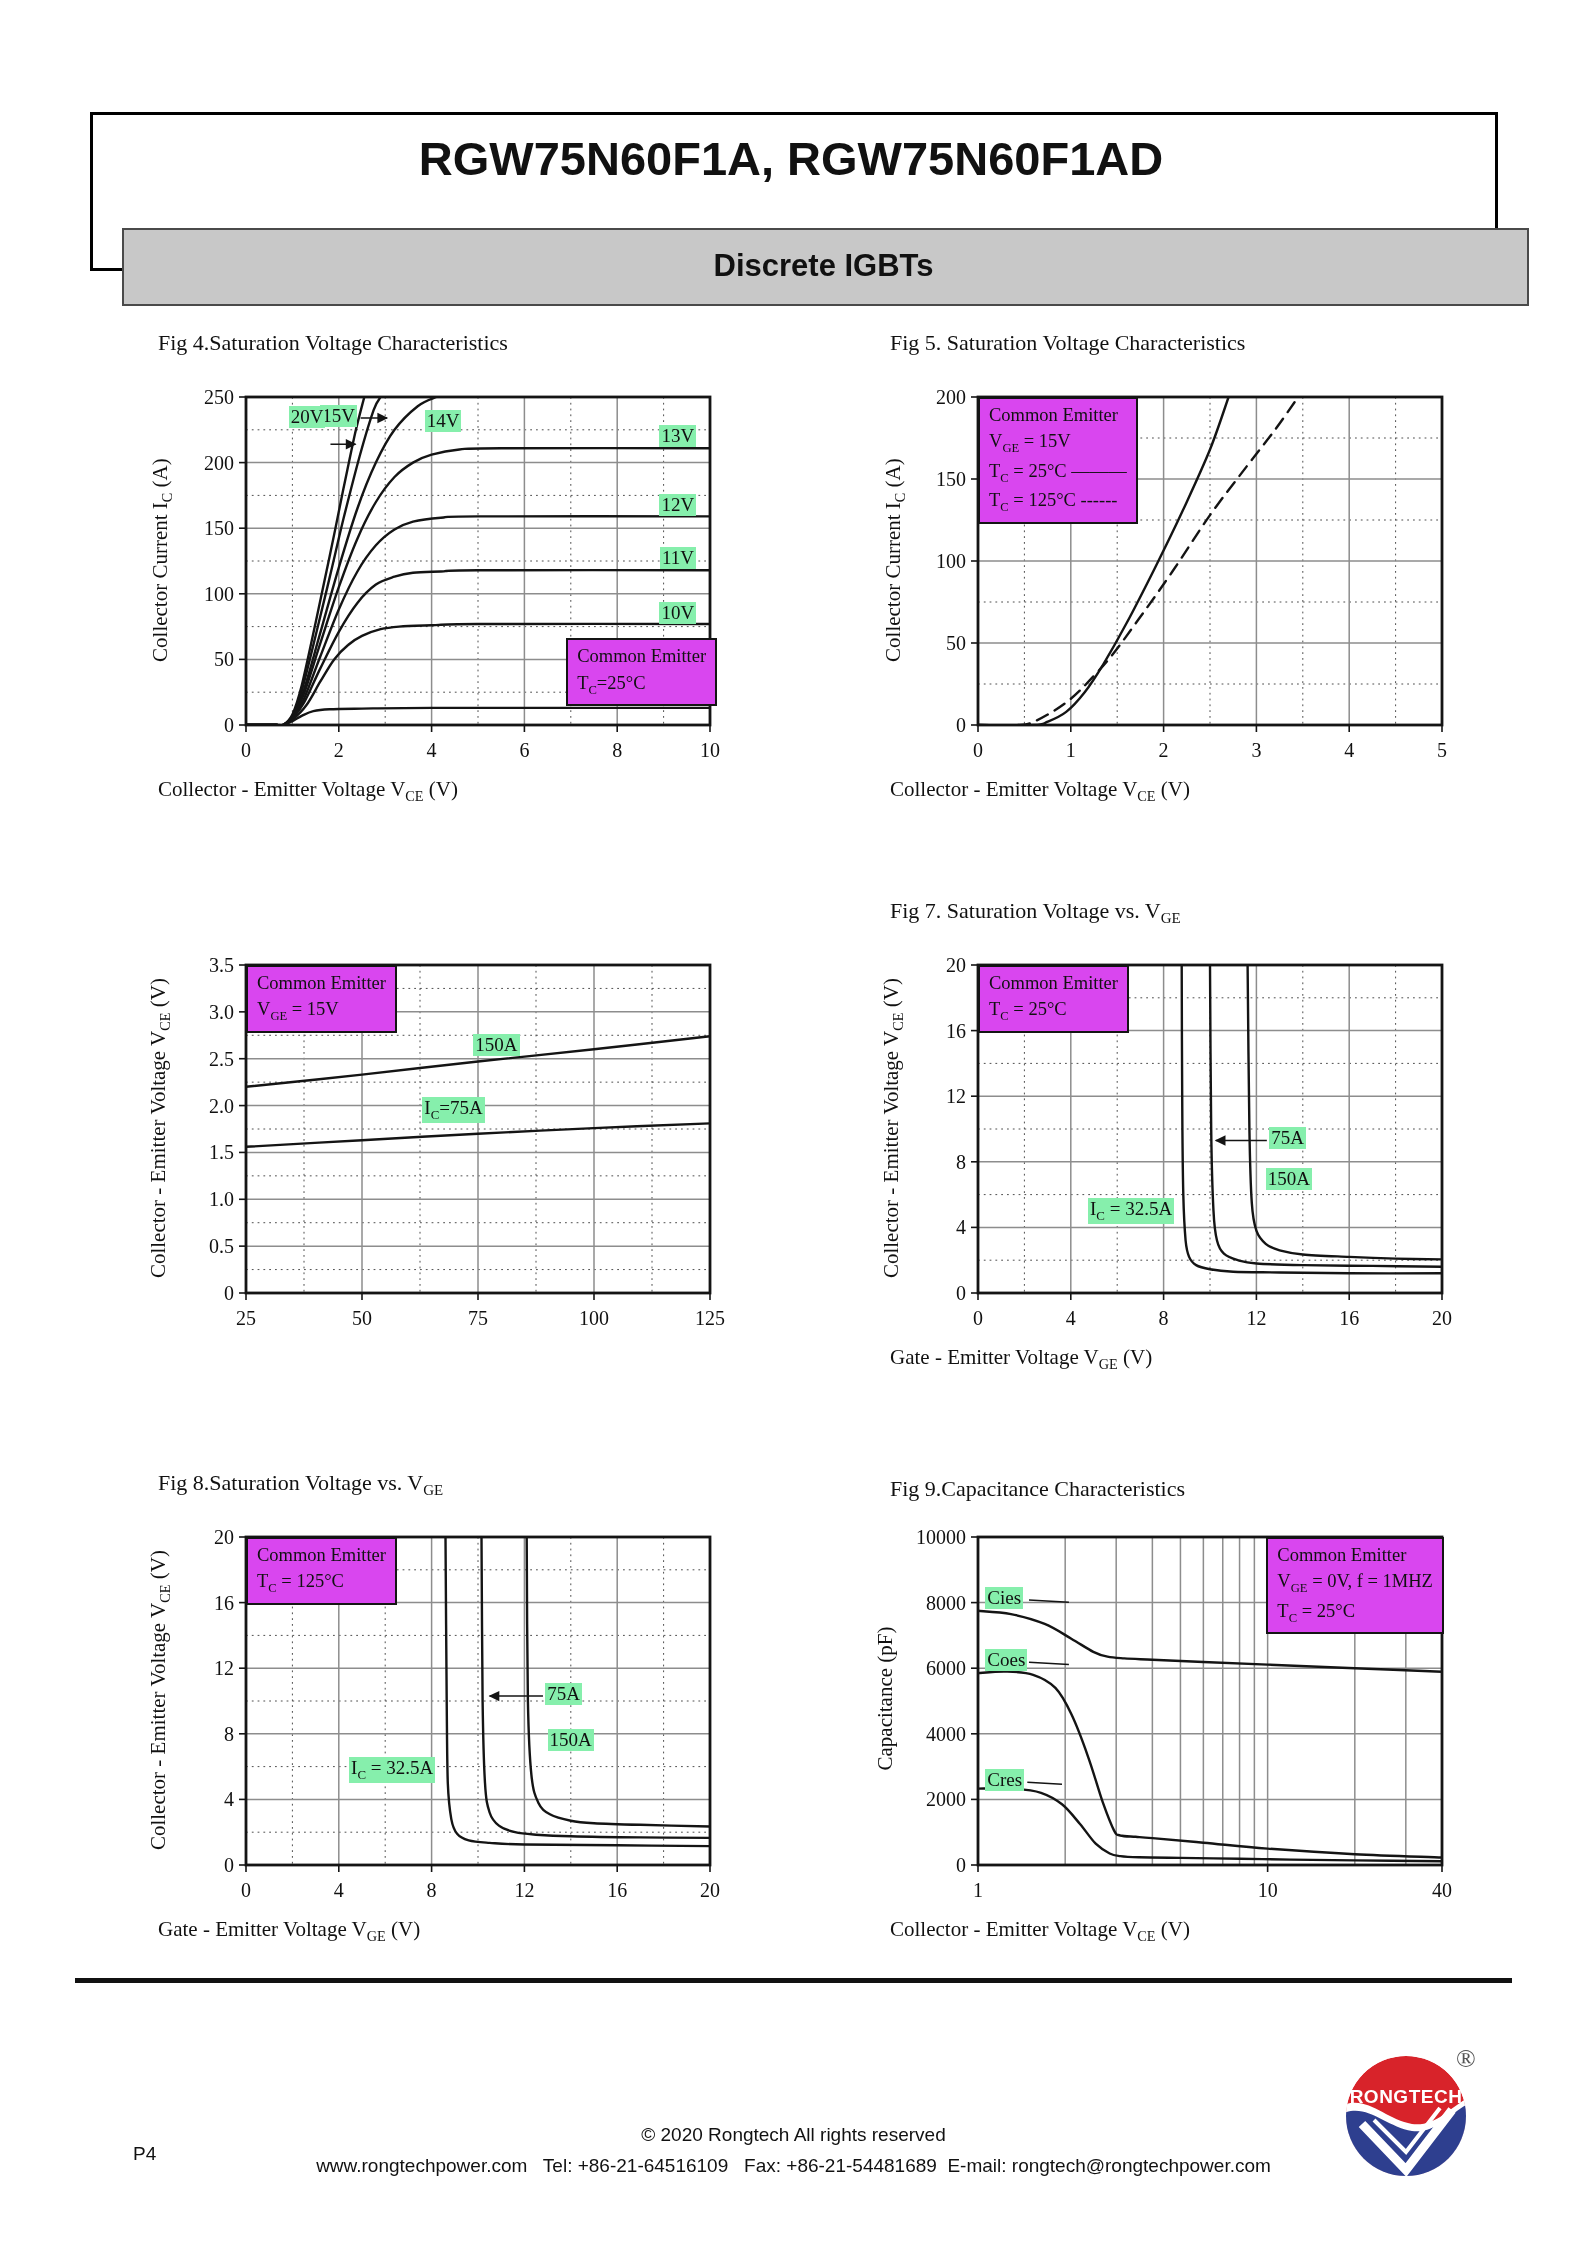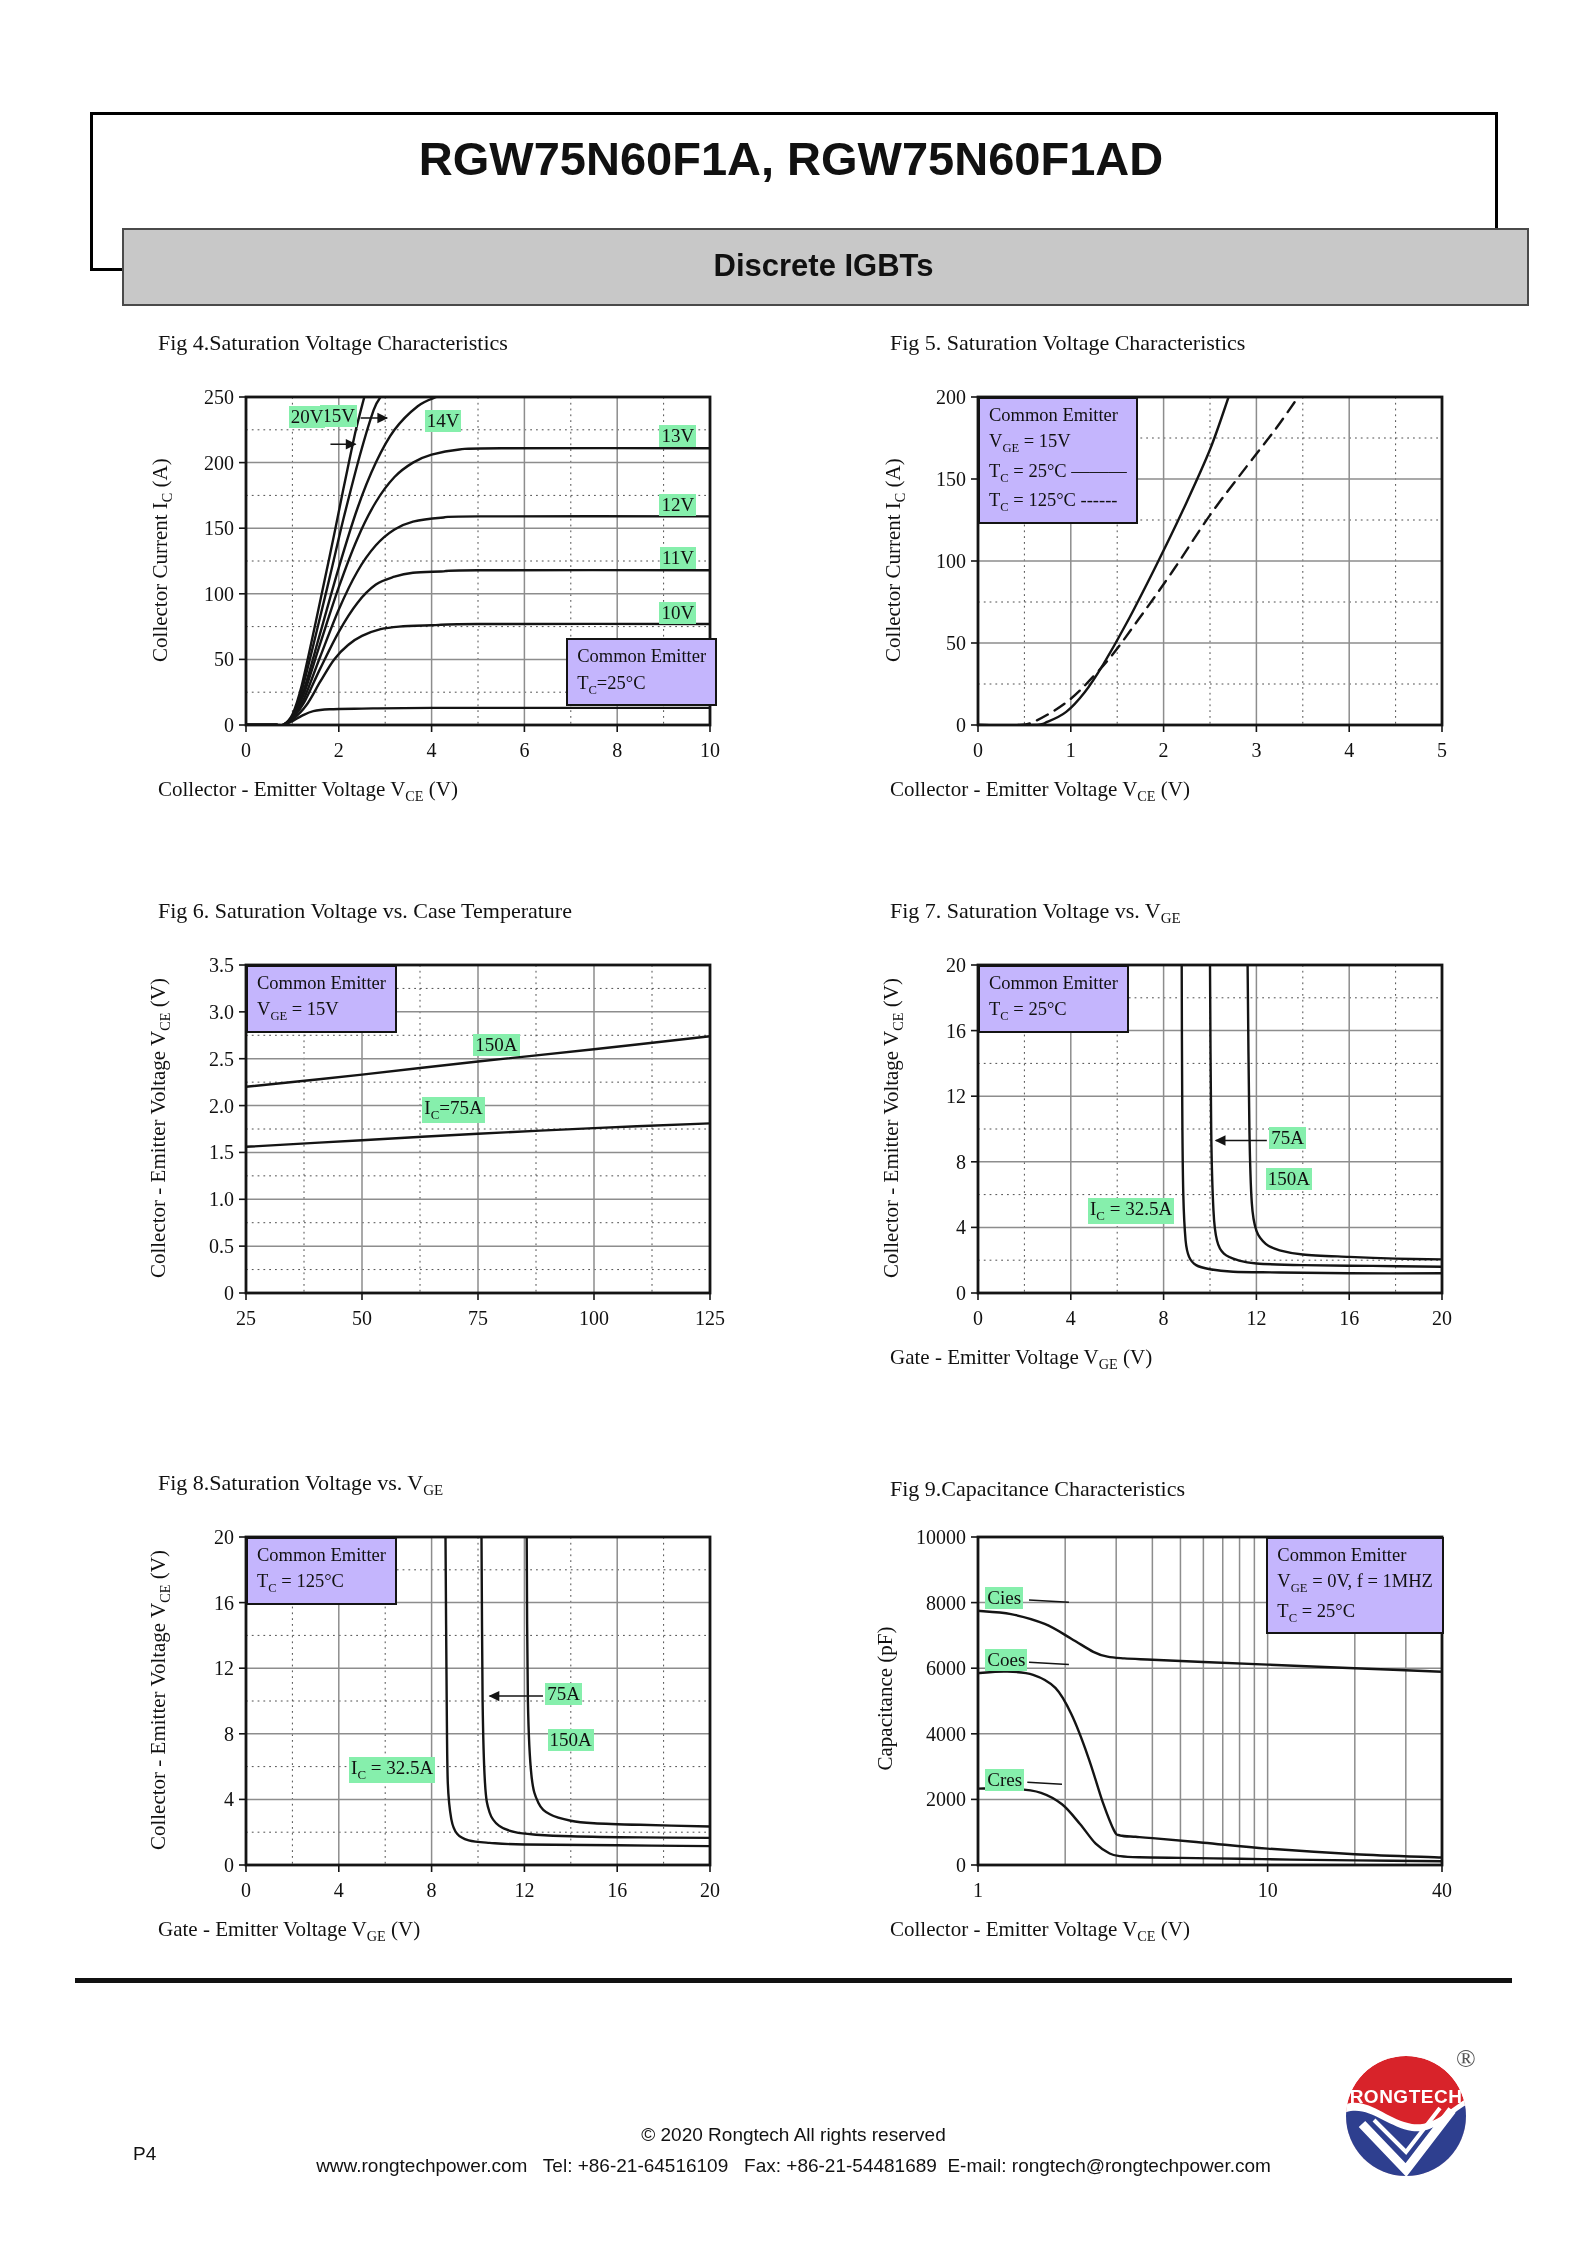--- a/index.html
+++ b/index.html
@@ -12,21 +12,21 @@
              font-family:"Liberation Sans","DejaVu Sans",sans-serif;font-weight:bold;font-size:47px;letter-spacing:0px;}
   .subtitle-bar{position:absolute;left:122px;top:228px;width:1403px;height:74px;background:#c8c8c8;border:2px solid #4a4a4a;}
   .subtitle-text{position:absolute;left:122px;top:228px;width:1403px;height:72px;line-height:76px;text-align:center;
              font-family:"Liberation Sans","DejaVu Sans",sans-serif;font-weight:bold;font-size:31px;}
   
   svg.chart{position:absolute;overflow:visible;}
   .fig-title{position:absolute;width:640px;text-align:left;font-size:22px;white-space:nowrap;}
   .ax-x{position:absolute;width:640px;text-align:left;font-size:21px;white-space:nowrap;}
   .ax-y{position:absolute;width:640px;text-align:center;font-size:21px;white-space:nowrap;
         transform:rotate(-90deg);transform-origin:50% 50%;}
-  .legend{position:absolute;background:#c4b5fd;border:2.5px solid #141414;padding:3px 9px 5px 9px;
+  .legend{position:absolute;background:#d946ef;border:2.5px solid #141414;padding:3px 9px 5px 9px;
           font-size:18.5px;line-height:1.42;white-space:nowrap;z-index:6;}
   .clabel{position:absolute;background:#86efac;padding:0 2px;font-size:19px;white-space:nowrap;z-index:5;}
   .gmin{stroke:#4f4f4f;stroke-width:1;stroke-dasharray:1.8 4;}
   .gmaj{stroke:#8d8d8d;stroke-width:1.5;}
   .curve{stroke:#141414;stroke-width:2.4;fill:none;stroke-linecap:round;stroke-linejoin:round;}
   .pborder{fill:none;stroke:#141414;stroke-width:2.8;}
   .tick{stroke:#141414;stroke-width:1.6;}
   .tlab{font-family:"Liberation Serif","DejaVu Serif",serif;font-size:20px;fill:#111;}
   .ann{stroke:#141414;stroke-width:1.5;}
   .annh{fill:#141414;stroke:none;}
@@ -160,21 +160,20 @@
       <text x="68" y="273" text-anchor="end" class="tlab">50</text>
       <line x1="73" y1="184" x2="80" y2="184" class="tick"></line>
       <text x="68" y="191" text-anchor="end" class="tlab">100</text>
       <line x1="73" y1="102" x2="80" y2="102" class="tick"></line>
       <text x="68" y="109" text-anchor="end" class="tlab">150</text>
       <line x1="73" y1="20" x2="80" y2="20" class="tick"></line>
       <text x="68" y="27" text-anchor="end" class="tlab">200</text>
     </svg>
   <div class="ax-x" style="left:890px;top:777px">Collector - Emitter Voltage  V<sub>CE</sub> (V)</div>
 
-  <div class="fig-title" style="left:158px;top:898px">Fig 6. Saturation Voltage vs. Case Temperature</div>
   <div class="ax-y" style="left:-160px;top:1114px">Collector - Emitter Voltage  V<sub>CE</sub> (V)</div>
   <svg id="c2" class="chart" style="left:166px;top:945px" width="574" height="400" viewBox="0 0 574 400">
       <line x1="138" y1="20" x2="138" y2="348" class="gmin"></line>
       <line x1="254" y1="20" x2="254" y2="348" class="gmin"></line>
       <line x1="370" y1="20" x2="370" y2="348" class="gmin"></line>
       <line x1="486" y1="20" x2="486" y2="348" class="gmin"></line>
       <line x1="80" y1="324.57142857142856" x2="544" y2="324.57142857142856" class="gmin"></line>
       <line x1="80" y1="277.7142857142857" x2="544" y2="277.7142857142857" class="gmin"></line>
       <line x1="80" y1="230.85714285714286" x2="544" y2="230.85714285714286" class="gmin"></line>
       <line x1="80" y1="184" x2="544" y2="184" class="gmin"></line>

